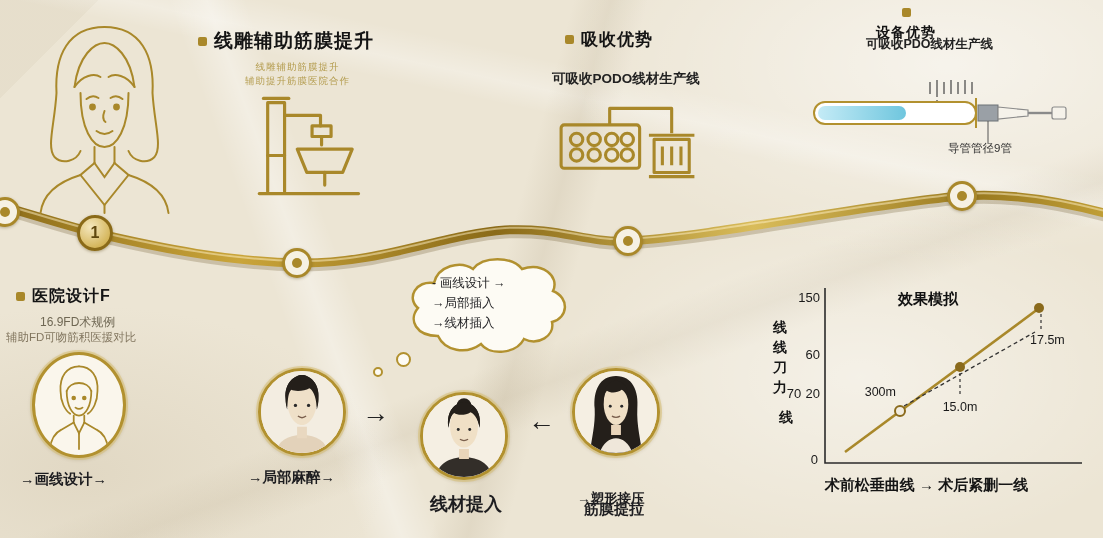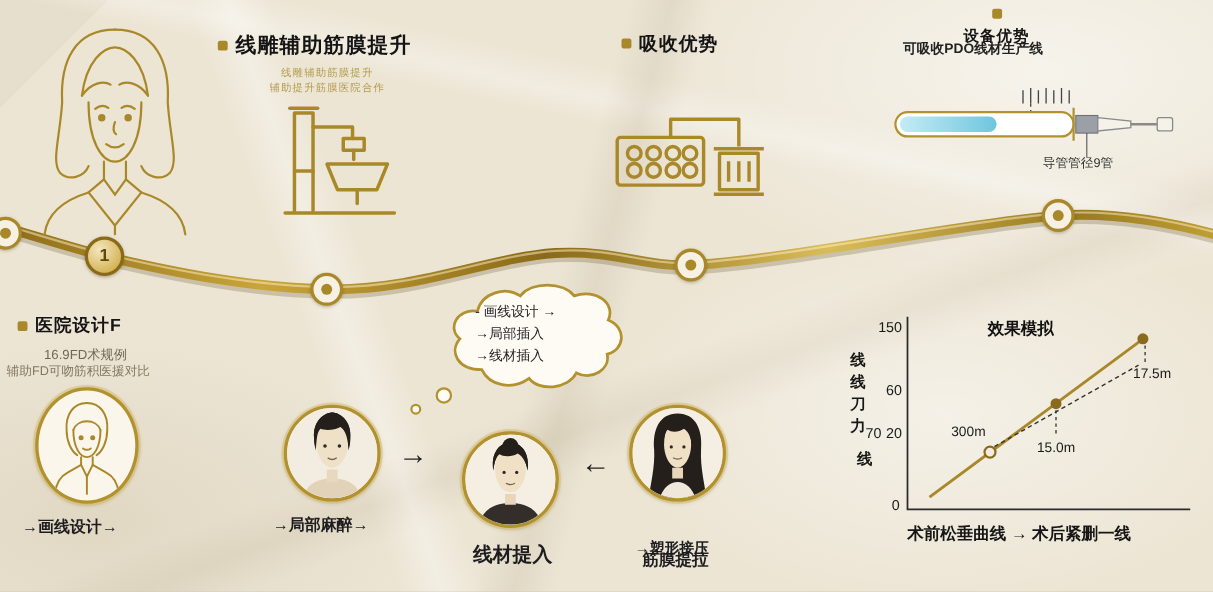--- a/index.html
+++ b/index.html
@@ -115,20 +115,21 @@
       <path d="M68 78 v12"></path>
       <path d="M14 62 v34 M30 62 v34"></path>
       <path d="M6 98 h40 M44 98 h56"></path>
     </g>
   </svg>
 
   <div class="section-title abs" style="left:565px;top:28px;font-size:17px;">
     <span class="bullet"></span>
     <span>吸收优势</span>
   </div>
+  <div class="abs" style="left:552px;top:70px;font-size:13.5px;font-weight:600;color:#222;">可吸收PODO线材生产线</div>
 
   <svg class="abs" style="left:558px;top:93px;" width="155" height="100" viewBox="0 0 150 95">
     <g fill="none" stroke="#a9882a" stroke-width="3" stroke-linejoin="round">
       <rect x="3" y="30" width="76" height="42" rx="3"></rect>
       <circle cx="18" cy="44" r="6"></circle>
         <circle cx="35" cy="44" r="6"></circle>
         <circle cx="52" cy="44" r="6"></circle>
         <circle cx="67" cy="44" r="6"></circle>
       <circle cx="18" cy="59" r="6"></circle>
         <circle cx="35" cy="59" r="6"></circle>
@@ -139,21 +140,21 @@
       <path d="M88 40 h44"></path>
       <path d="M101 51 v18 M110 51 v18 M119 51 v18"></path>
       <path d="M88 80 h44"></path>
     </g>
   </svg>
 
   <div class="section-title abs" style="left:876px;top:8px;font-size:14px;flex-direction:column;">
     <span class="bullet"></span>
     <span>设备优势</span>
   </div>
-  <div class="abs" style="left:821px;top:36px;font-size:12.5px;font-weight:600;color:#222;">可吸收PDO线材生产线</div>
+  <div class="abs" style="left:866px;top:36px;font-size:12.5px;font-weight:600;color:#222;">可吸收PDO线材生产线</div>
 
   <svg class="abs" style="left:806px;top:76px;" width="268" height="70" viewBox="0 0 268 70">
     <defs>
       <linearGradient id="liq" x1="0" y1="0" x2="1" y2="0">
         <stop offset="0" stop-color="#c4ebf6"></stop>
           <stop offset="1" stop-color="#6fc6de"></stop>
       </linearGradient>
     </defs>
     <g>
       <path d="M124 6 v12 M131 4 v14 M138 6 v12 M145 4 v14 M152 6 v12 M159 4 v14 M166 6 v12" stroke="#444" stroke-width="1.2" fill="none"></path>

